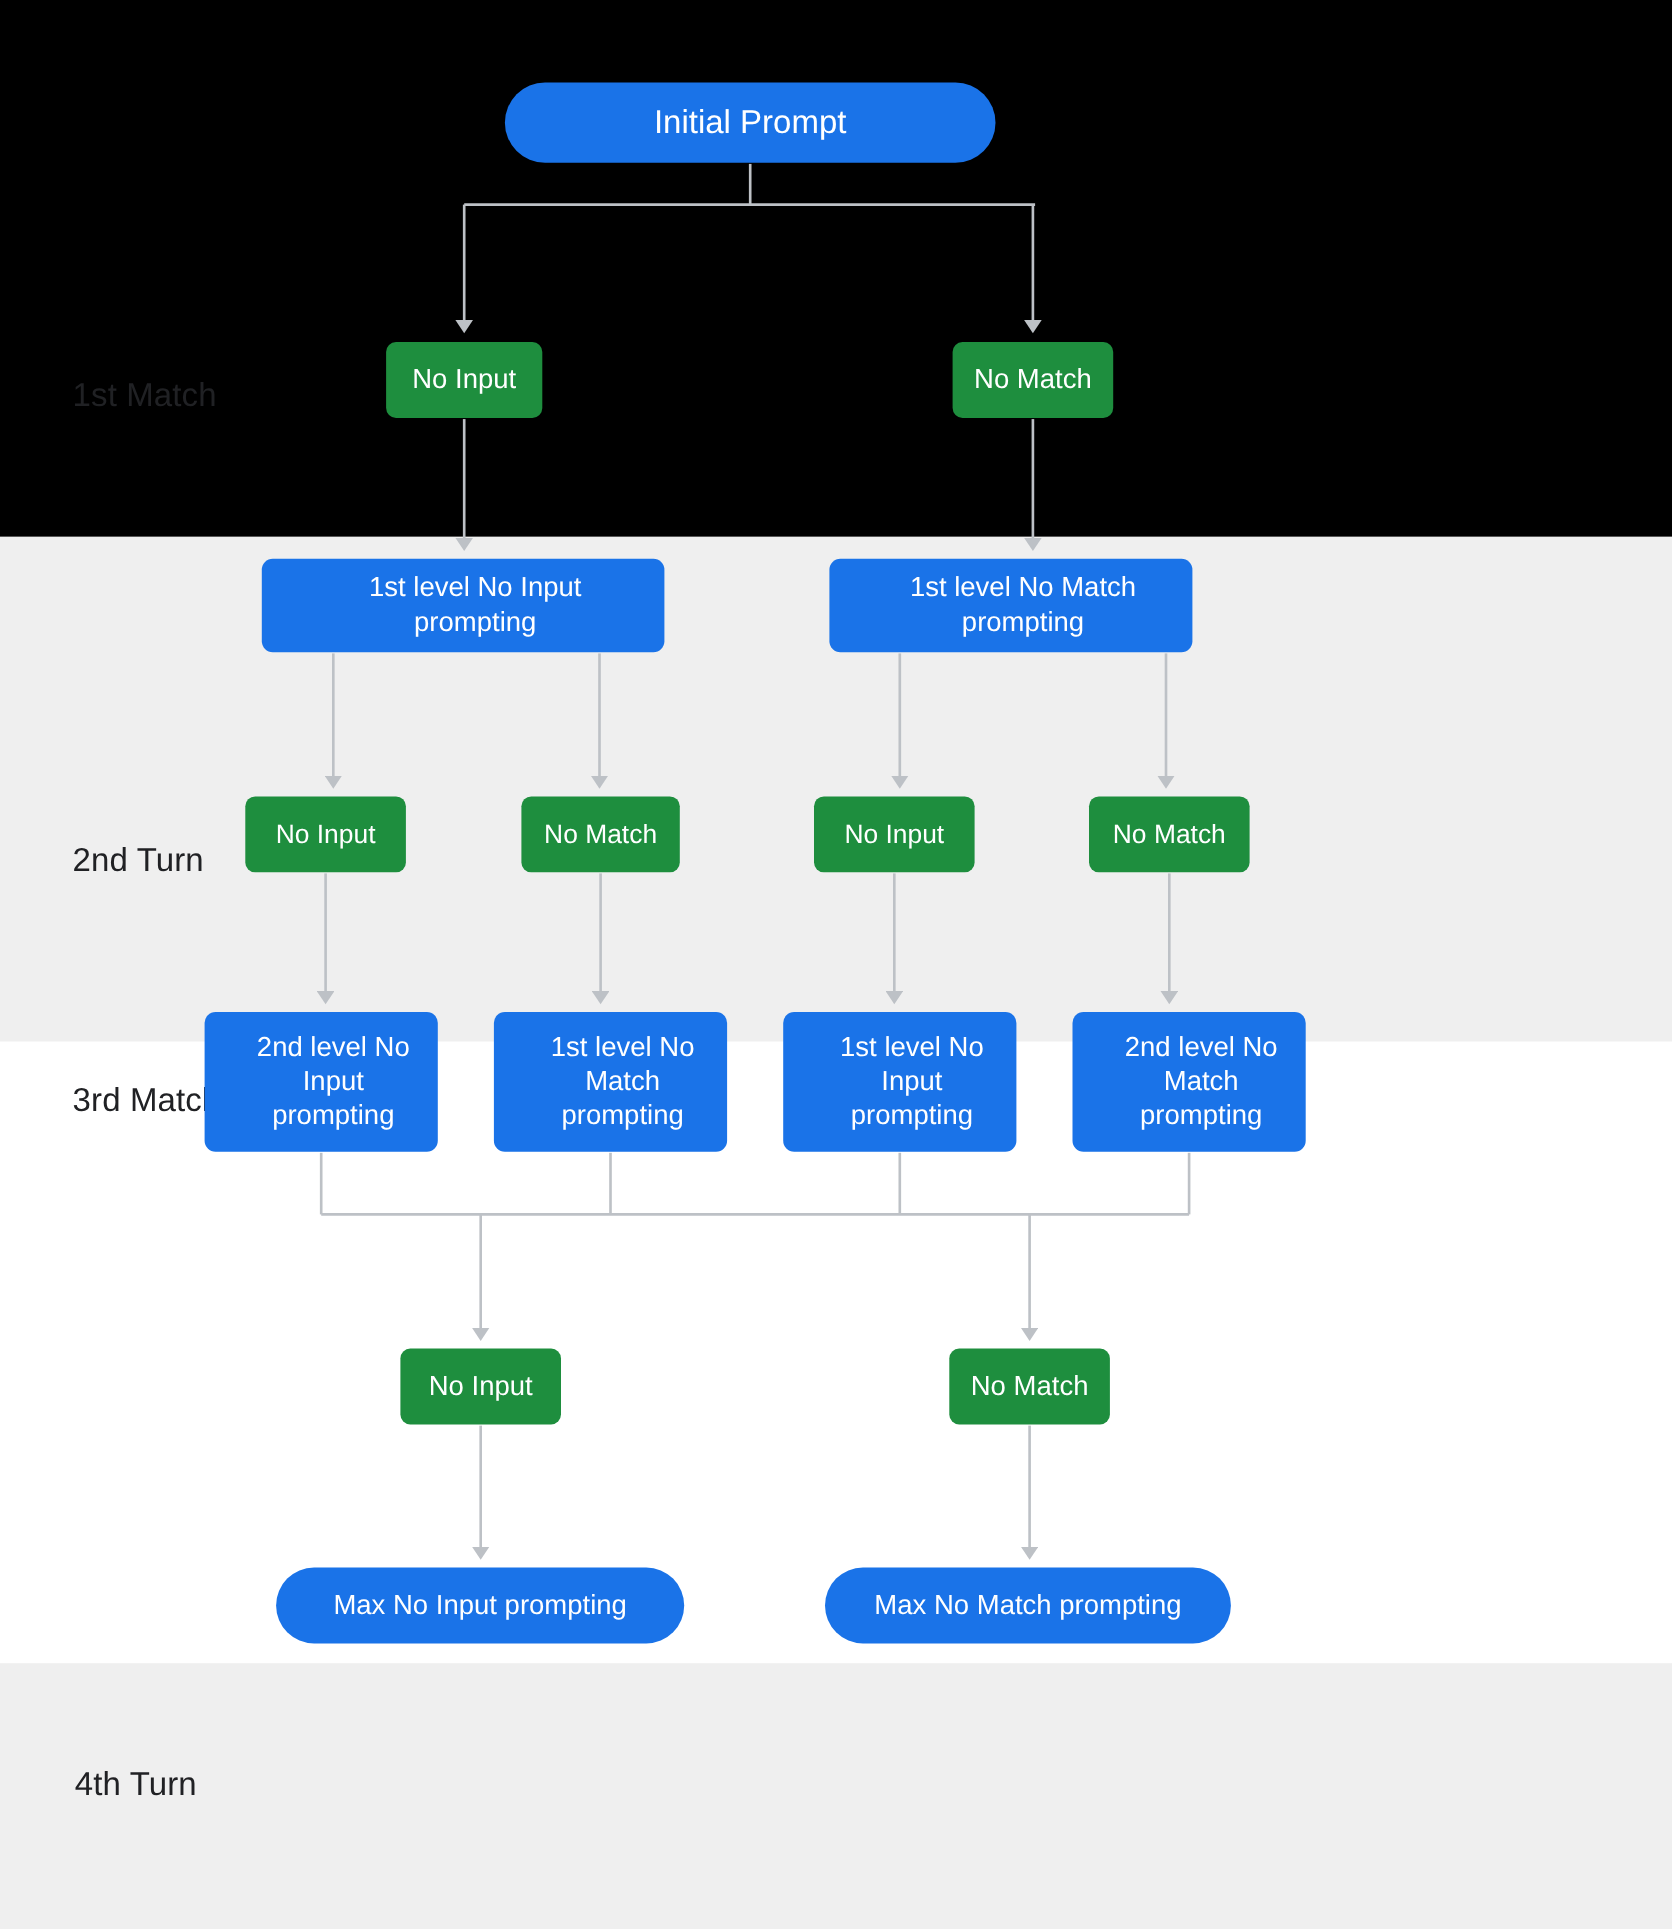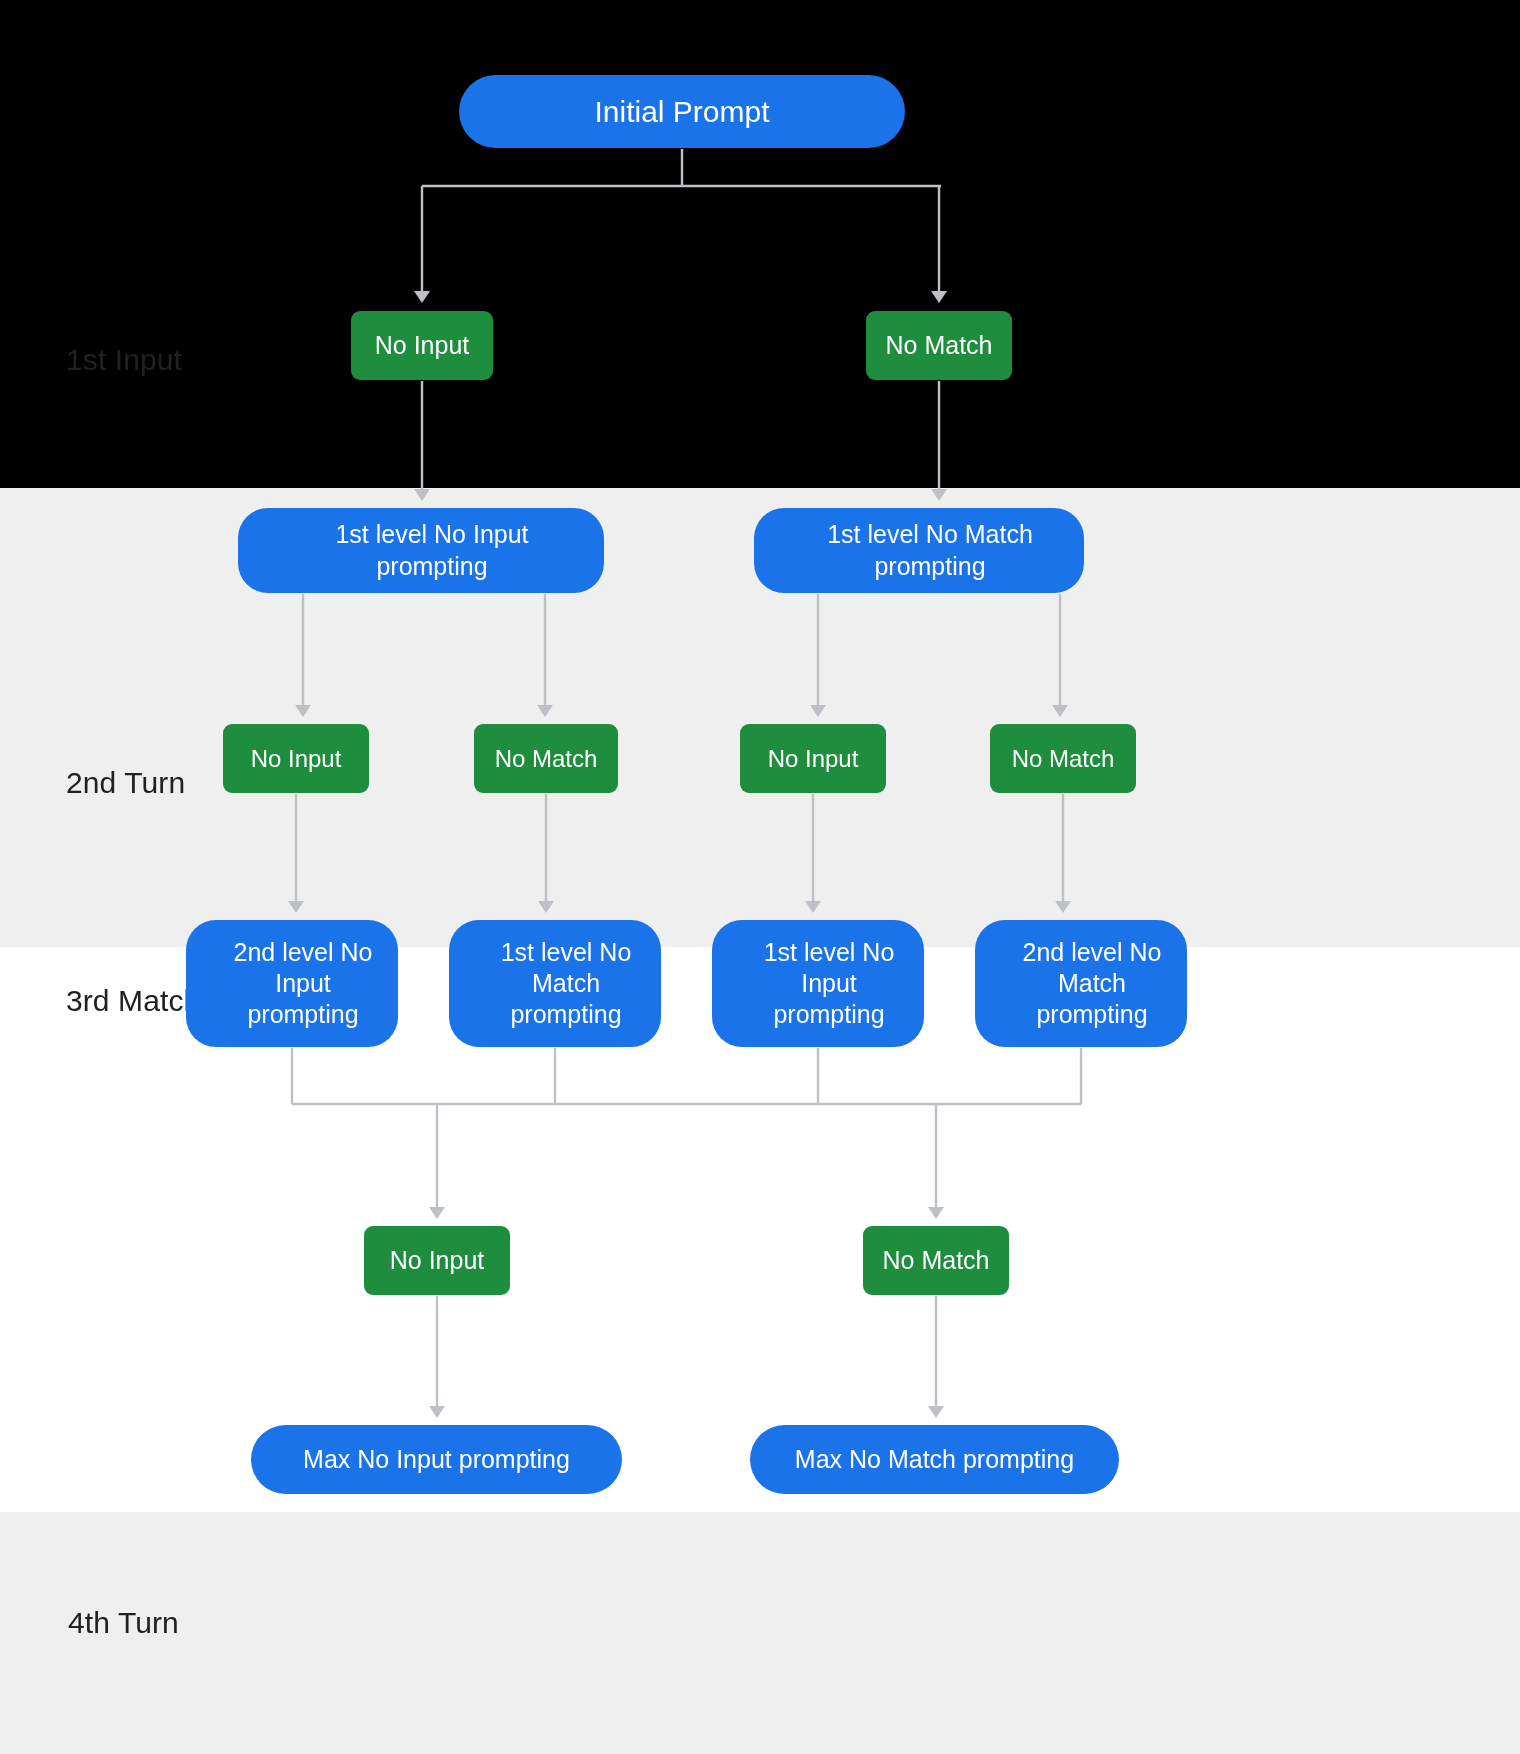--- a/index.html
+++ b/index.html
@@ -45,21 +45,21 @@
     justify-content:center;
     text-align:center;
     color:#ffffff;
     font-weight:400;
     white-space:pre-line;
     line-height:1.25;
   }
   .node.blue{background:#1a73e8;}
   .node.green{background:#1e8e3e;border-radius:9px;}
   .node.pill{border-radius:999px;}
-  .node.round{border-radius:30px;padding-left:22px;}
+  .node.round{border-radius:10px;padding-left:22px;}
 
   
   #node-initial-prompt{left:459px;top:75px;width:446px;height:73px;font-size:30px;}
 
   
   #node-t1-no-input{left:351px;top:311px;width:142px;height:69px;font-size:25px;}
   #node-t1-no-match{left:866px;top:311px;width:146px;height:69px;font-size:25px;}
 
   
   #node-t2-ni-prompt{left:238px;top:508px;width:366px;height:85px;font-size:25px;}
@@ -127,21 +127,21 @@
       <path d="M1081,1048 L1081,1104"></path>
       <path d="M292,1104 L1081,1104"></path>
       <path d="M437,1104 L437,1208" marker-end="url(#ah)"></path>
       <path d="M936,1104 L936,1208" marker-end="url(#ah)"></path>
 
       <path d="M437,1296 L437,1407" marker-end="url(#ah)"></path>
       <path d="M936,1296 L936,1407" marker-end="url(#ah)"></path>
     </g>
   </svg>
 
-  <div class="turn-label" id="turn-label-1">1st Input</div>
+  <div class="turn-label" id="turn-label-1">1st Match</div>
   <div class="turn-label" id="turn-label-2">2nd Turn</div>
   <div class="turn-label" id="turn-label-3">3rd Match</div>
   <div class="turn-label" id="turn-label-4">4th Turn</div>
 
   <div class="node blue pill" id="node-initial-prompt">Initial Prompt</div>
 
   <div class="node green" id="node-t1-no-input">No Input</div>
   <div class="node green" id="node-t1-no-match">No Match</div>
 
   <div class="node blue round" id="node-t2-ni-prompt">1st level No Input

